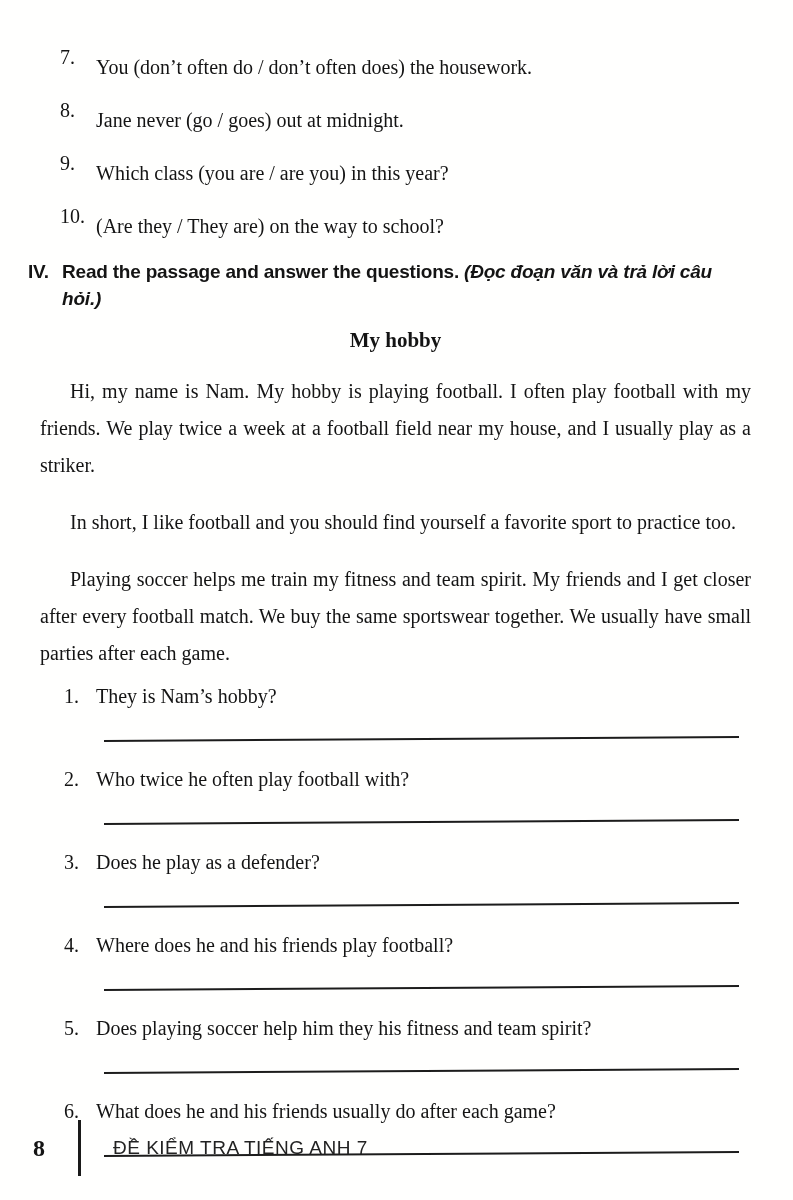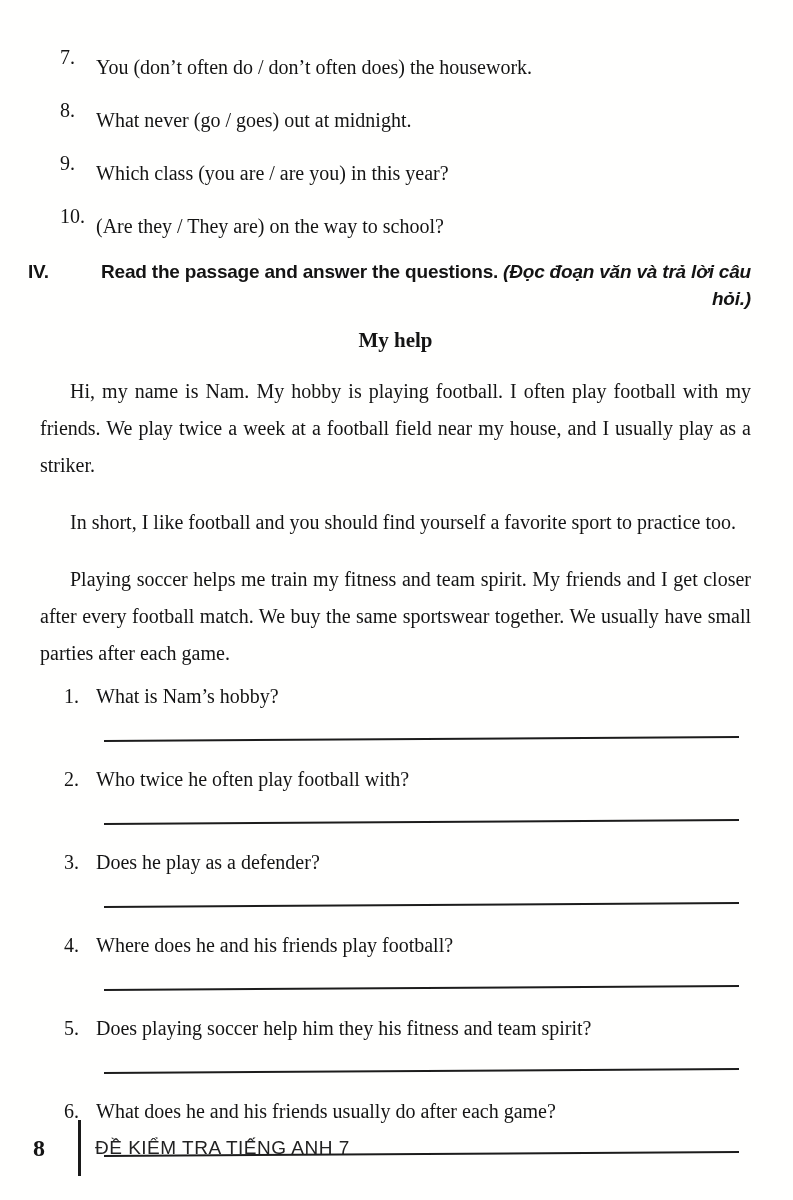--- a/index.html
+++ b/index.html
@@ -33,21 +33,21 @@
   .section-heading {
     display: flex;
     margin: 14px 0 10px -12px;
     font-family: Liberation Sans, sans-serif;
     font-weight: 700;
     font-size: 19px;
     line-height: 27px;
     letter-spacing: -0.2px;
   }
   .section-num { width: 34px; flex: 0 0 34px; }
-  .section-title { flex: 1; text-align: right; }
+  .section-title { flex: 1; }
   .section-title-vi {
     font-style: italic;
     margin-left: 5px;
   }
 
   
   .passage-title {
     text-align: center;
     font-weight: 700;
     font-size: 21px;
@@ -95,64 +95,64 @@
     font-weight: 700;
     font-family: "Liberation Serif", serif;
   }
   .footer-rule {
     width: 3px;
     height: 56px;
     background: #1a1a1a;
     flex: 0 0 3px;
   }
   .footer-title {
-    margin-left: 14px;
+    margin-left: 32px;
     font-family: "Liberation Sans", sans-serif;
     font-size: 19px;
     letter-spacing: 0.5px;
     color: #222;
   }
 </style>
 </head>
 <body>
 
 <div class="page">
 
   <div class="item-row">
     <span class="item-num">7.</span>
     <span class="item-text">You (don’t often do / don’t often does) the housework.</span>
   </div>
   <div class="item-row">
     <span class="item-num">8.</span>
-    <span class="item-text">What never (go / goes) out at midnight.</span>
+    <span class="item-text">Jane never (go / goes) out at midnight.</span>
   </div>
   <div class="item-row">
     <span class="item-num">9.</span>
     <span class="item-text">Which class (you are / are you) in this year?</span>
   </div>
   <div class="item-row">
     <span class="item-num">10.</span>
     <span class="item-text">(Are they / They are) on the way to school?</span>
   </div>
 
   <div class="section-heading">
     <span class="section-num">IV.</span>
     <span class="section-title"><span>Read the passage and answer the questions.</span><span class="section-title-vi">(Đọc đoạn văn và trả lời câu hỏi.)</span></span>
   </div>
 
-  <div class="passage-title">My help</div>
+  <div class="passage-title">My hobby</div>
   <p class="passage-para">Hi, my name is Nam. My hobby is playing football. I often play football with my friends. We play twice a week at a football field near my house, and I usually play as a striker.</p>
   <p class="passage-para">In short, I like football and you should find yourself a favorite sport to practice too.</p>
   <p class="passage-para">Playing soccer helps me train my fitness and team spirit. My friends and I get closer after every football match. We buy the same sportswear together. We usually have small parties after each game.</p>
 
   <div class="questions">
 
     <div class="q-row">
       <span class="q-num">1.</span>
-      <span class="q-text">What is Nam’s hobby?</span>
+      <span class="q-text">They is Nam’s hobby?</span>
     </div>
     <div class="answer-line"></div>
 
     <div class="q-row">
       <span class="q-num">2.</span>
       <span class="q-text">Who twice he often play football with?</span>
     </div>
     <div class="answer-line"></div>
 
     <div class="q-row">

